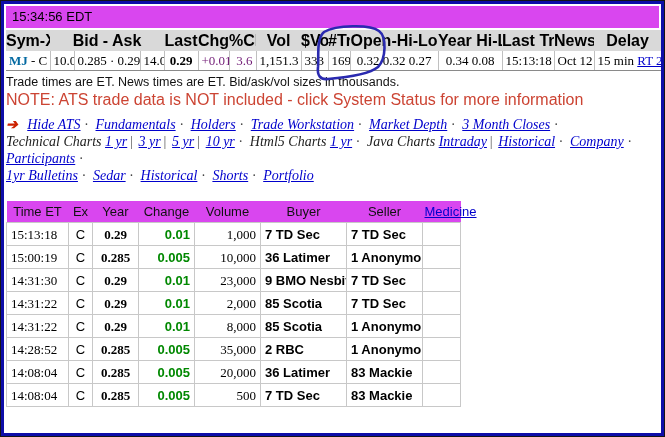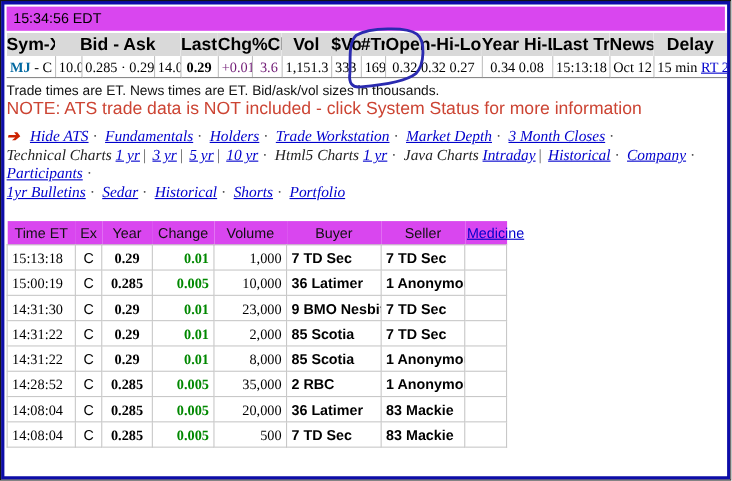--- a/index.html
+++ b/index.html
@@ -38,21 +38,21 @@
   .rt-title{display:inline-block;background:#d9d9d9;font-size:13px;font-weight:bold;
         padding:3px 14px 3px 6px;min-width:180px;}
   table.trades{table-layout:fixed;width:454px;border-collapse:collapse;margin-top:1px;}
   table.trades th{background:#d946ef;font-size:13px;font-weight:normal;color:#111;
         padding:3px 2px;text-align:center;white-space:nowrap;}
   table.trades td{border:1px solid #c8c8c8;font-size:13px;padding:2px 4px 1px 4px;
         height:19px;white-space:nowrap;overflow:hidden;background:#fff;}
   td.t-time{font-family:"Liberation Serif",serif;text-align:left;}
   td.t-ex{text-align:center;font-size:12.5px;}
   td.t-price{font-family:"Liberation Serif",serif;font-weight:bold;text-align:center;}
-  td.t-chg{font-family:Liberation Serif, serif;font-weight:bold;color:#008800;text-align:right;}
+  td.t-chg{font-family:Liberation Sans, sans-serif;font-weight:bold;color:#008800;text-align:right;}
   td.t-vol{font-family:"Liberation Serif",serif;text-align:right;}
   td.t-name{font-size:12.5px;text-align:left;font-weight:bold;}
   th.h-left{text-align:left;padding-left:6px;}
   
   .annot{position:absolute;left:309px;top:22px;pointer-events:none;}
 </style>
 </head>
 <body>
 
 <div class="page">

